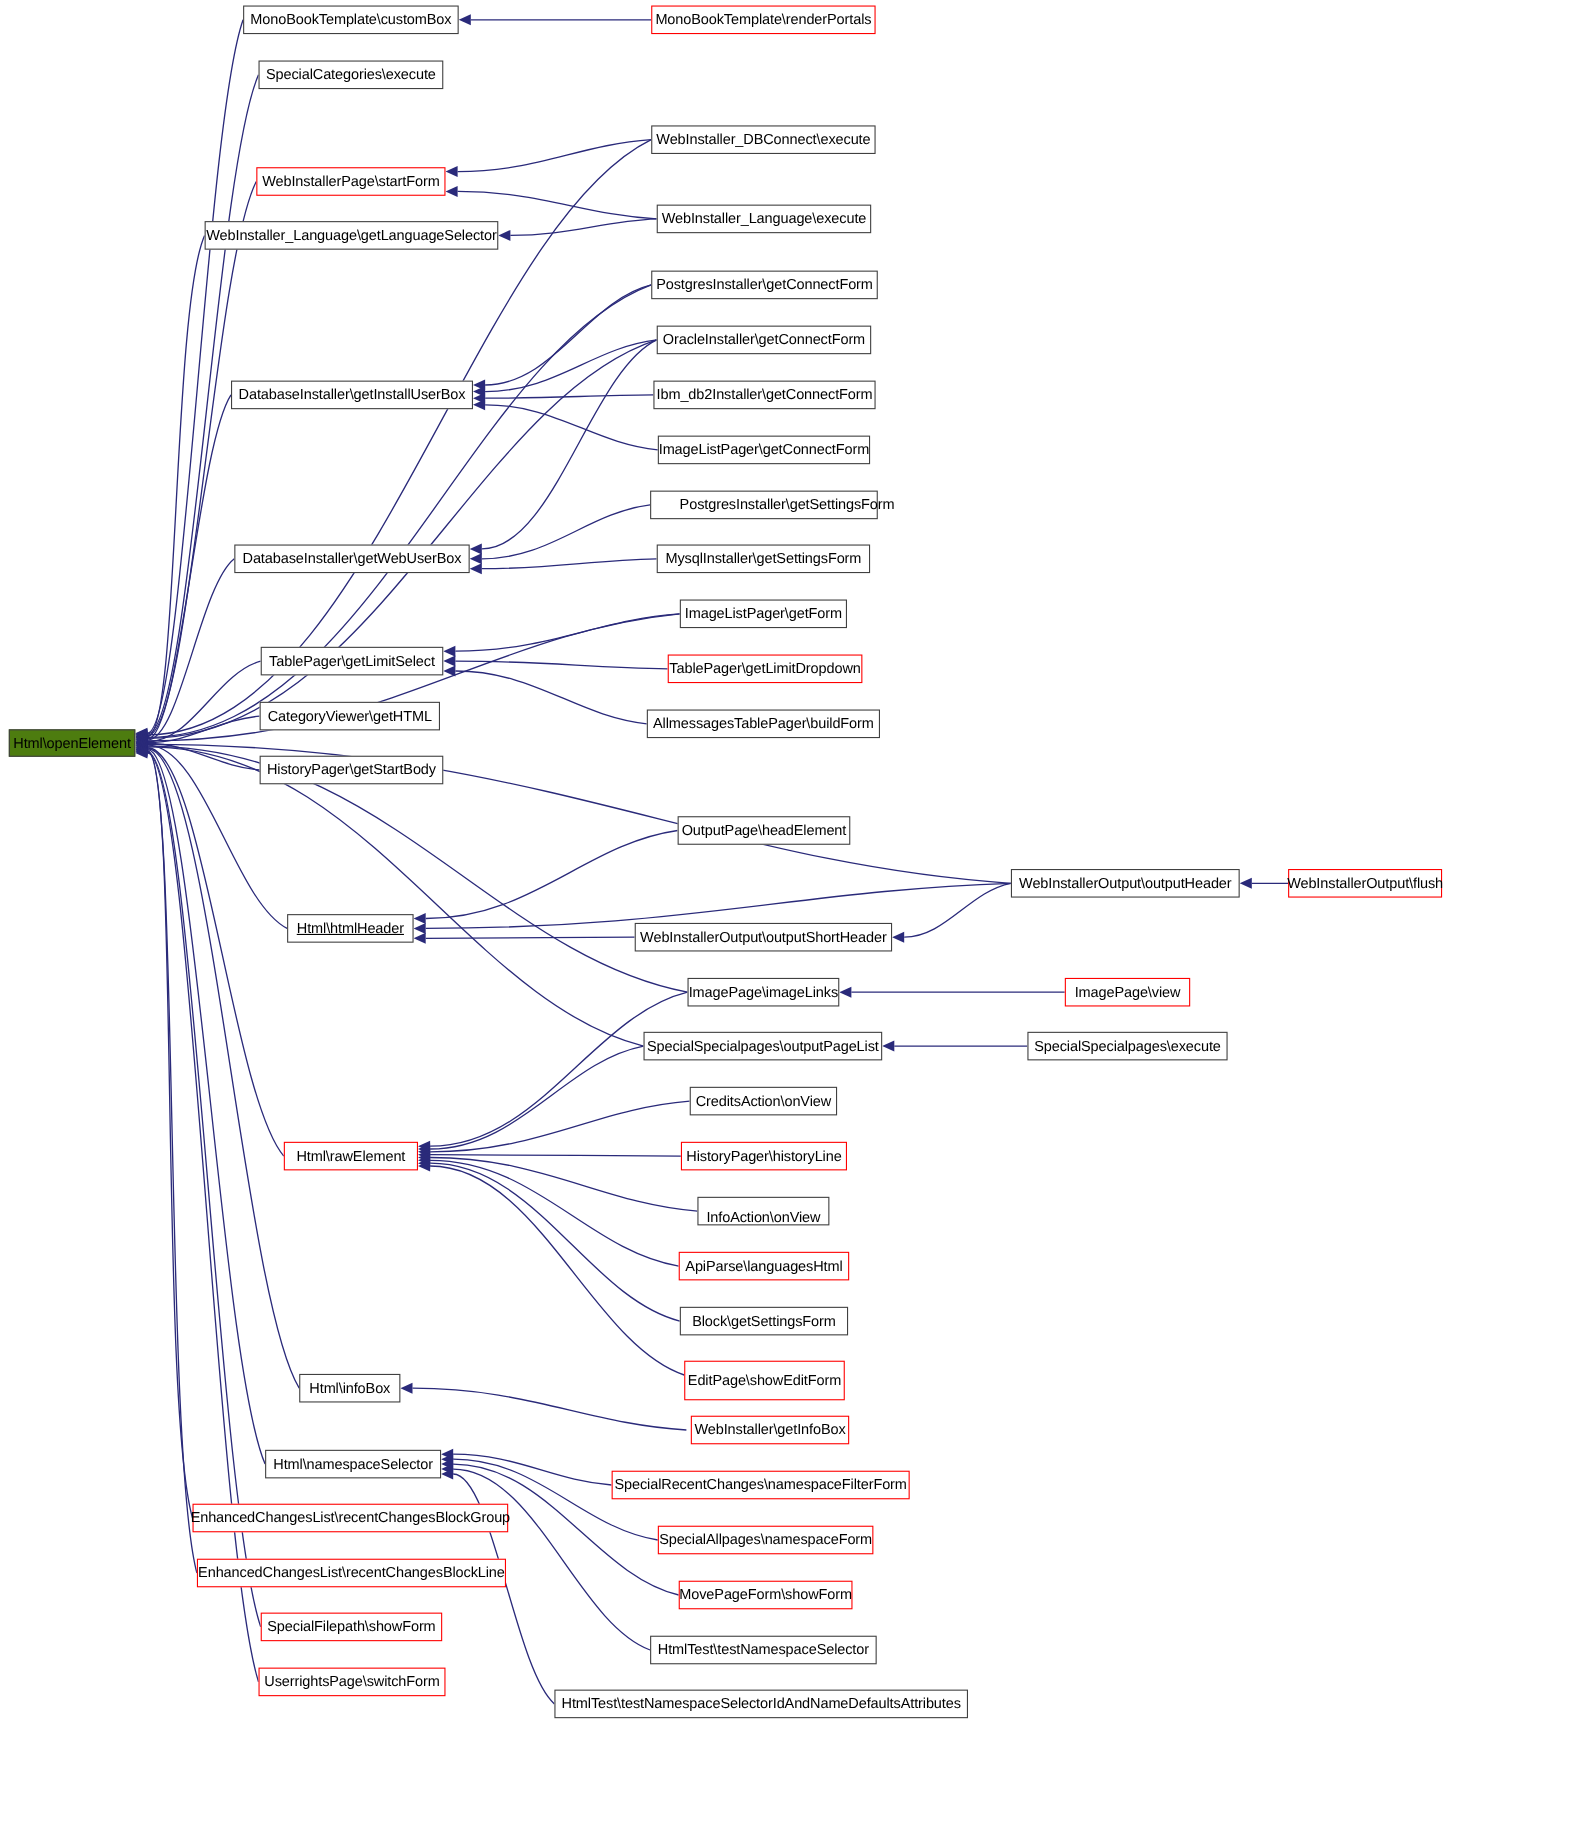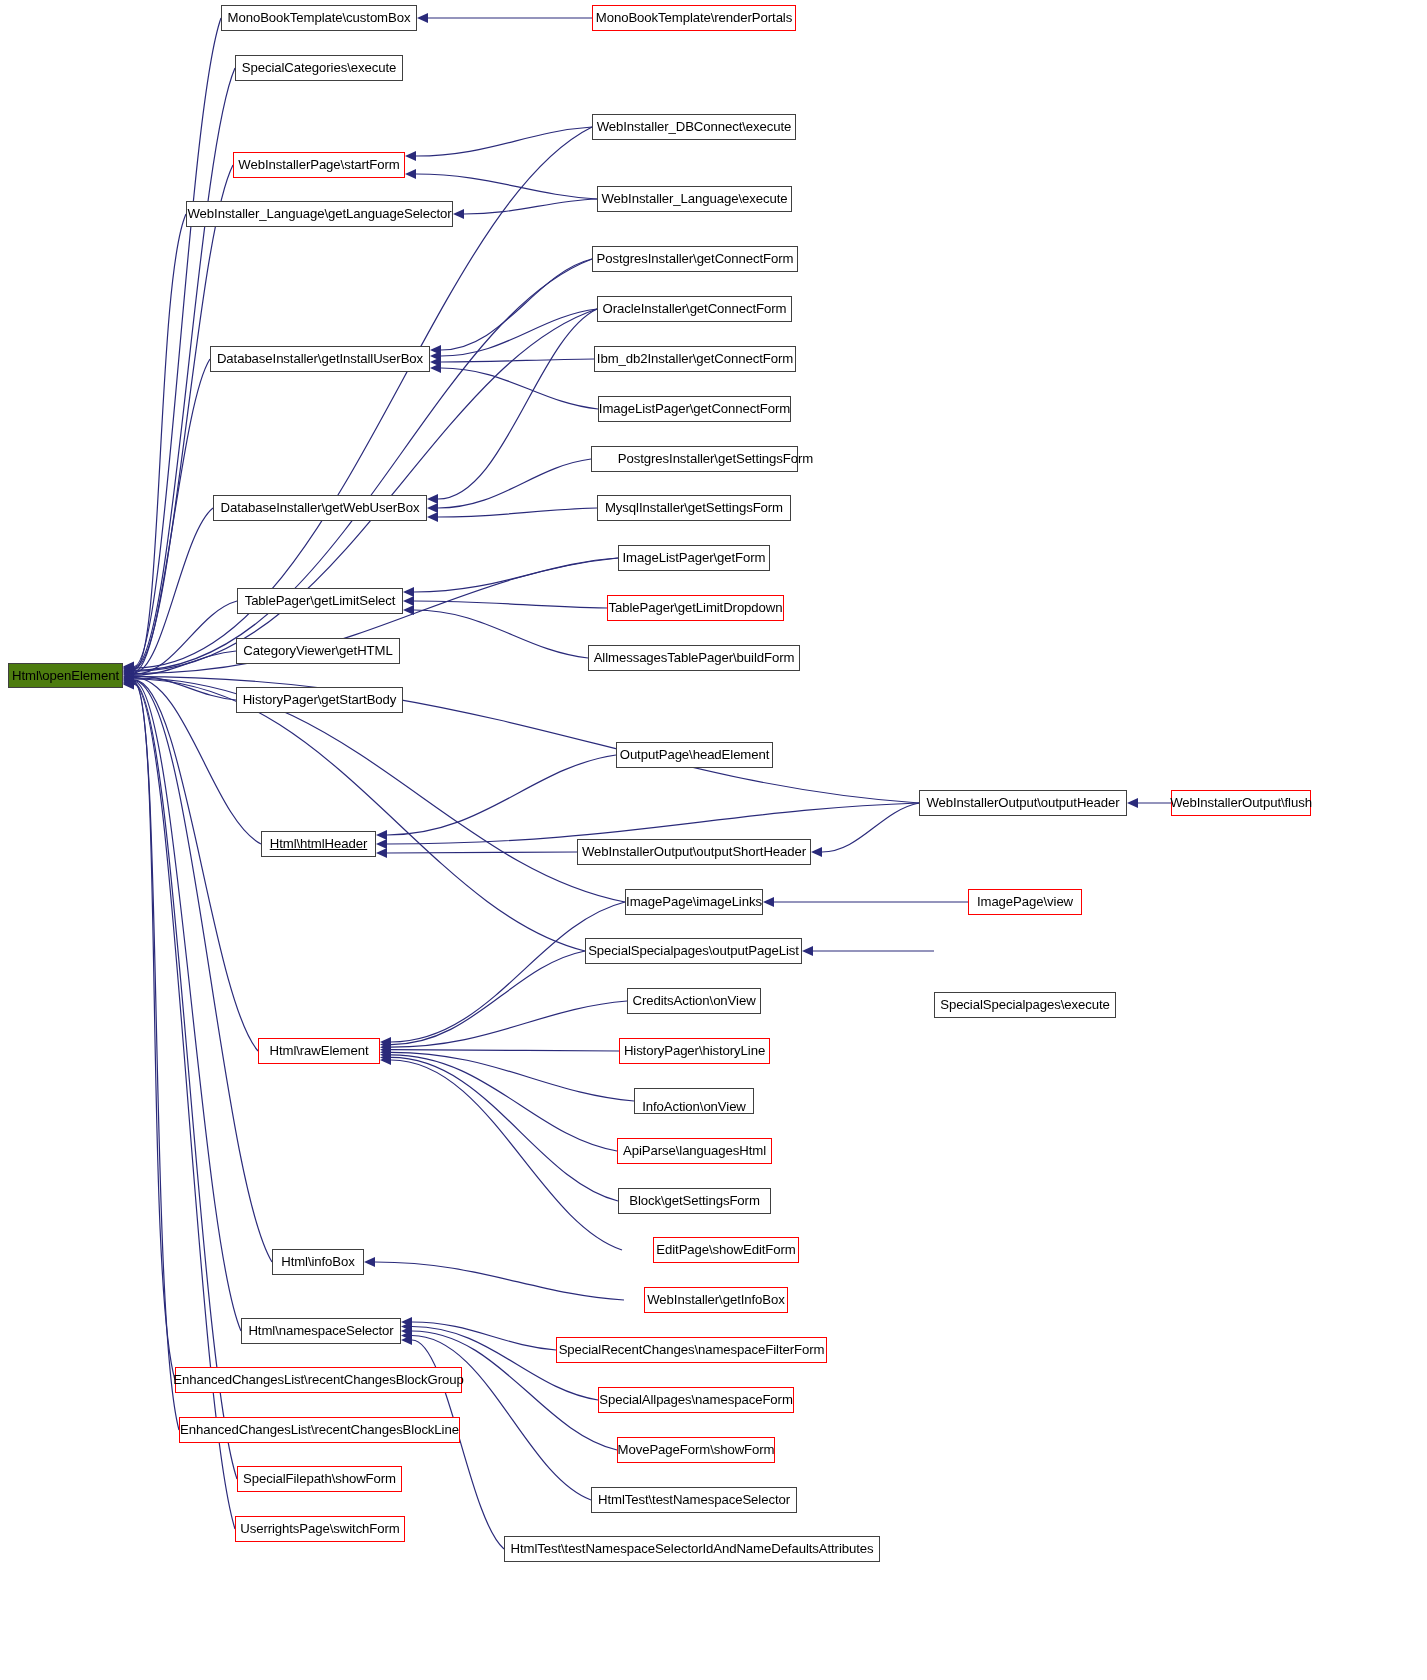--- a/index.html
+++ b/index.html
@@ -262,48 +262,48 @@
       </div>
       <div class="node" style="left: 625px; top: 889px; width: 138px; height: 26px;">
         <span class="node-label">ImagePage\imageLinks</span>
       </div>
       <div class="node red" style="left: 968px; top: 889px; width: 114px; height: 26px;">
         <span class="node-label">ImagePage\view</span>
       </div>
       <div class="node" style="left: 585px; top: 938px; width: 217px; height: 26px;">
         <span class="node-label">SpecialSpecialpages\outputPageList</span>
       </div>
-      <div class="node" style="left: 934px; top: 992px; width: 182px; height: 26px; align-items: center;">
+      <div class="node" style="left: 934px; top: 938px; width: 182px; height: 26px; align-items: center;">
         <span class="node-label">SpecialSpecialpages\execute</span>
       </div>
       <div class="node" style="left: 627px; top: 988px; width: 134px; height: 26px;">
         <span class="node-label">CreditsAction\onView</span>
       </div>
       <div class="node red" style="left: 619px; top: 1038px; width: 151px; height: 26px;">
         <span class="node-label">HistoryPager\historyLine</span>
       </div>
       <div class="node red" style="left: 258px; top: 1038px; width: 122px; height: 26px;">
         <span class="node-label">Html\rawElement</span>
       </div>
       <div class="node" style="left: 634px; top: 1088px; width: 120px; height: 26px; align-items: flex-end;">
         <span class="node-label">InfoAction\onView</span>
       </div>
       <div class="node red" style="left: 617px; top: 1138px; width: 155px; height: 26px;">
         <span class="node-label">ApiParse\languagesHtml</span>
       </div>
       <div class="node" style="left: 618px; top: 1188px; width: 153px; height: 26px;">
         <span class="node-label">Block\getSettingsForm</span>
       </div>
-      <div class="node red" style="left: 622px; top: 1237px; width: 146px; height: 26px; margin-left: 31px;">
+      <div class="node red" style="left: 622px; top: 1237px; width: 146px; height: 36px;">
         <span class="node-label">EditPage\showEditForm</span>
       </div>
       <div class="node" style="left: 272px; top: 1249px; width: 92px; height: 26px;">
         <span class="node-label">Html\infoBox</span>
       </div>
-      <div class="node red" style="left: 644px; top: 1287px; width: 144px; height: 26px;">
+      <div class="node red" style="left: 628px; top: 1287px; width: 144px; height: 26px;">
         <span class="node-label">WebInstaller\getInfoBox</span>
       </div>
       <div class="node" style="left: 241px; top: 1318px; width: 160px; height: 26px;">
         <span class="node-label">Html\namespaceSelector</span>
       </div>
       <div class="node red" style="left: 556px; top: 1337px; width: 271px; height: 26px;">
         <span class="node-label">SpecialRecentChanges\namespaceFilterForm</span>
       </div>
       <div class="node red" style="left: 175px; top: 1367px; width: 287px; height: 26px;">
         <span class="node-label">EnhancedChangesList\recentChangesBlockGroup</span>

